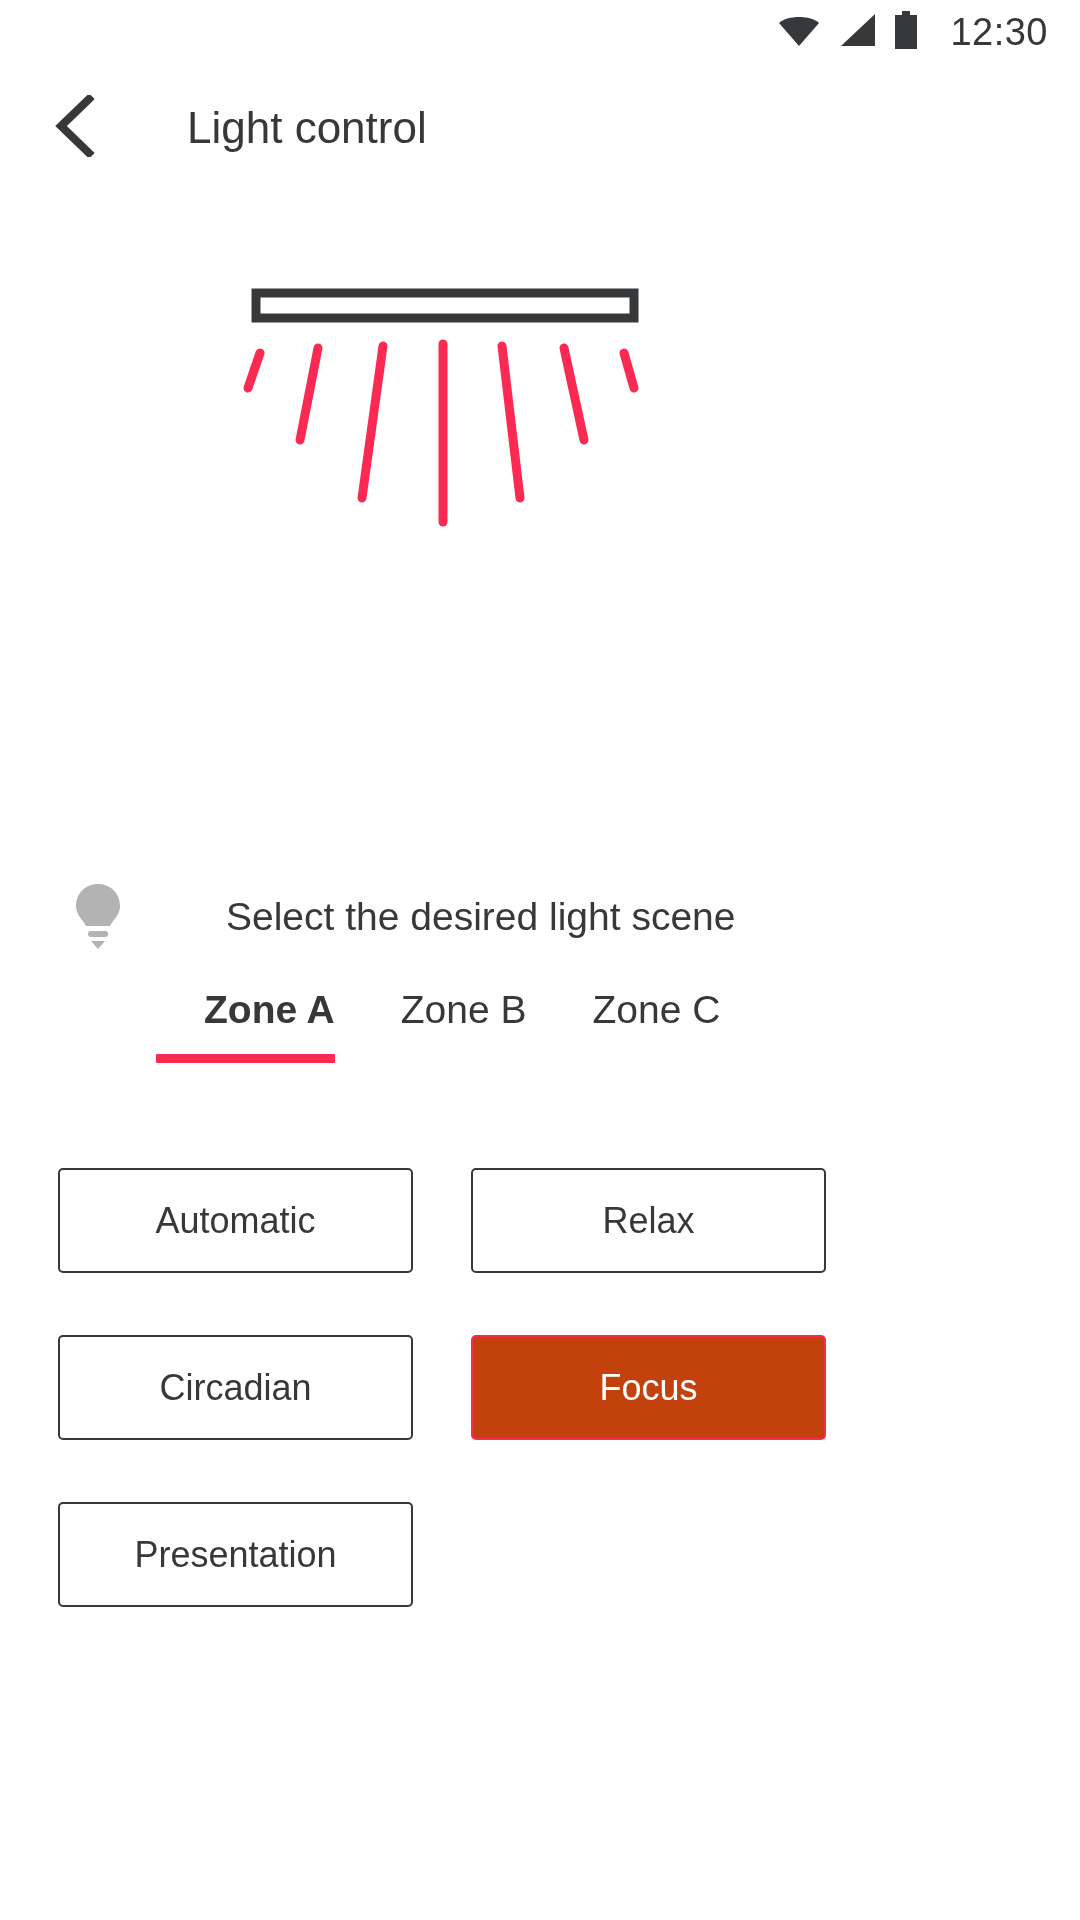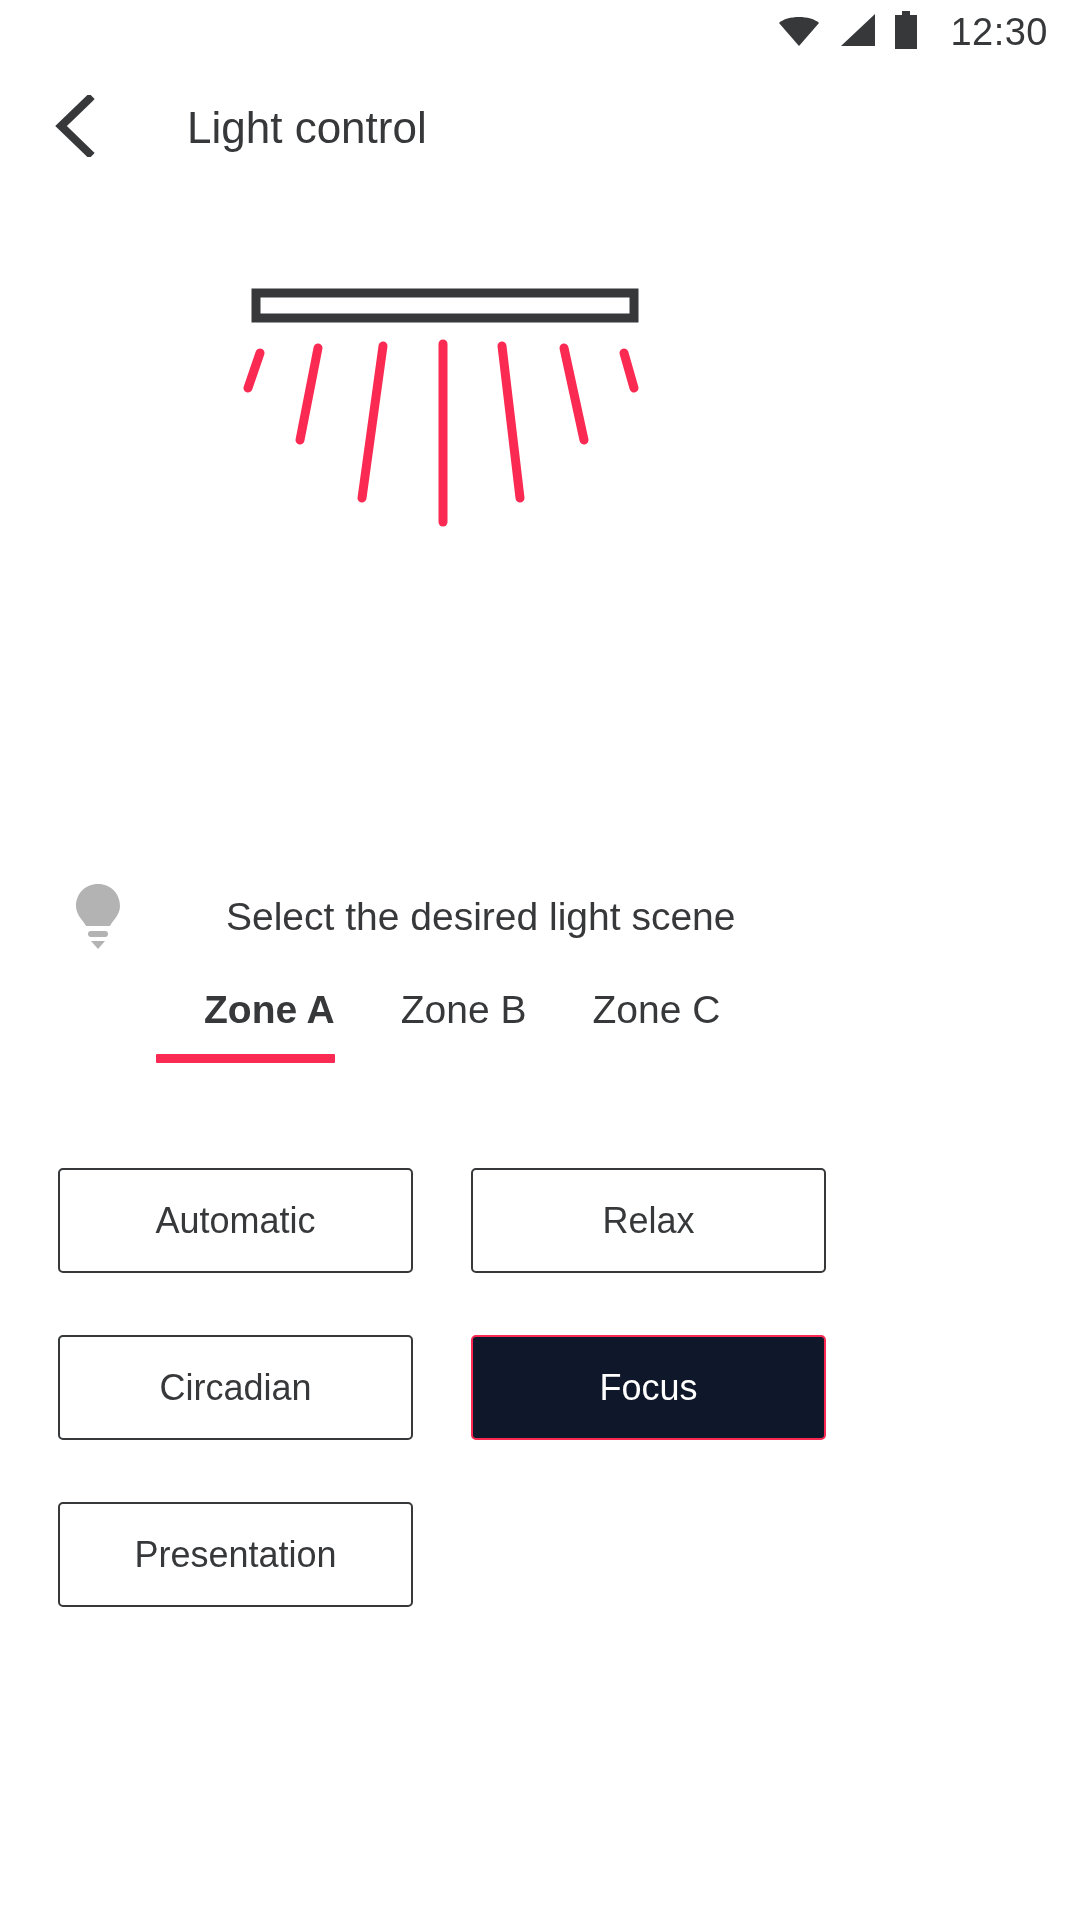--- a/index.html
+++ b/index.html
@@ -159,21 +159,21 @@
     font-size: 36px;
     font-family: "Liberation Sans", sans-serif;
     display: flex;
     align-items: center;
     justify-content: center;
     box-sizing: border-box;
     cursor: pointer;
     padding: 0;
   }
   .scene-button.selected {
-    background: #0f172a;
+    background: #c2410c;
     border-color: #fa2a52;
     color: #ffffff;
   }
 </style>
 </head>
 <body>
 
 <div class="status-bar">
   <div class="status-icons">
     <span class="icon-wifi">

